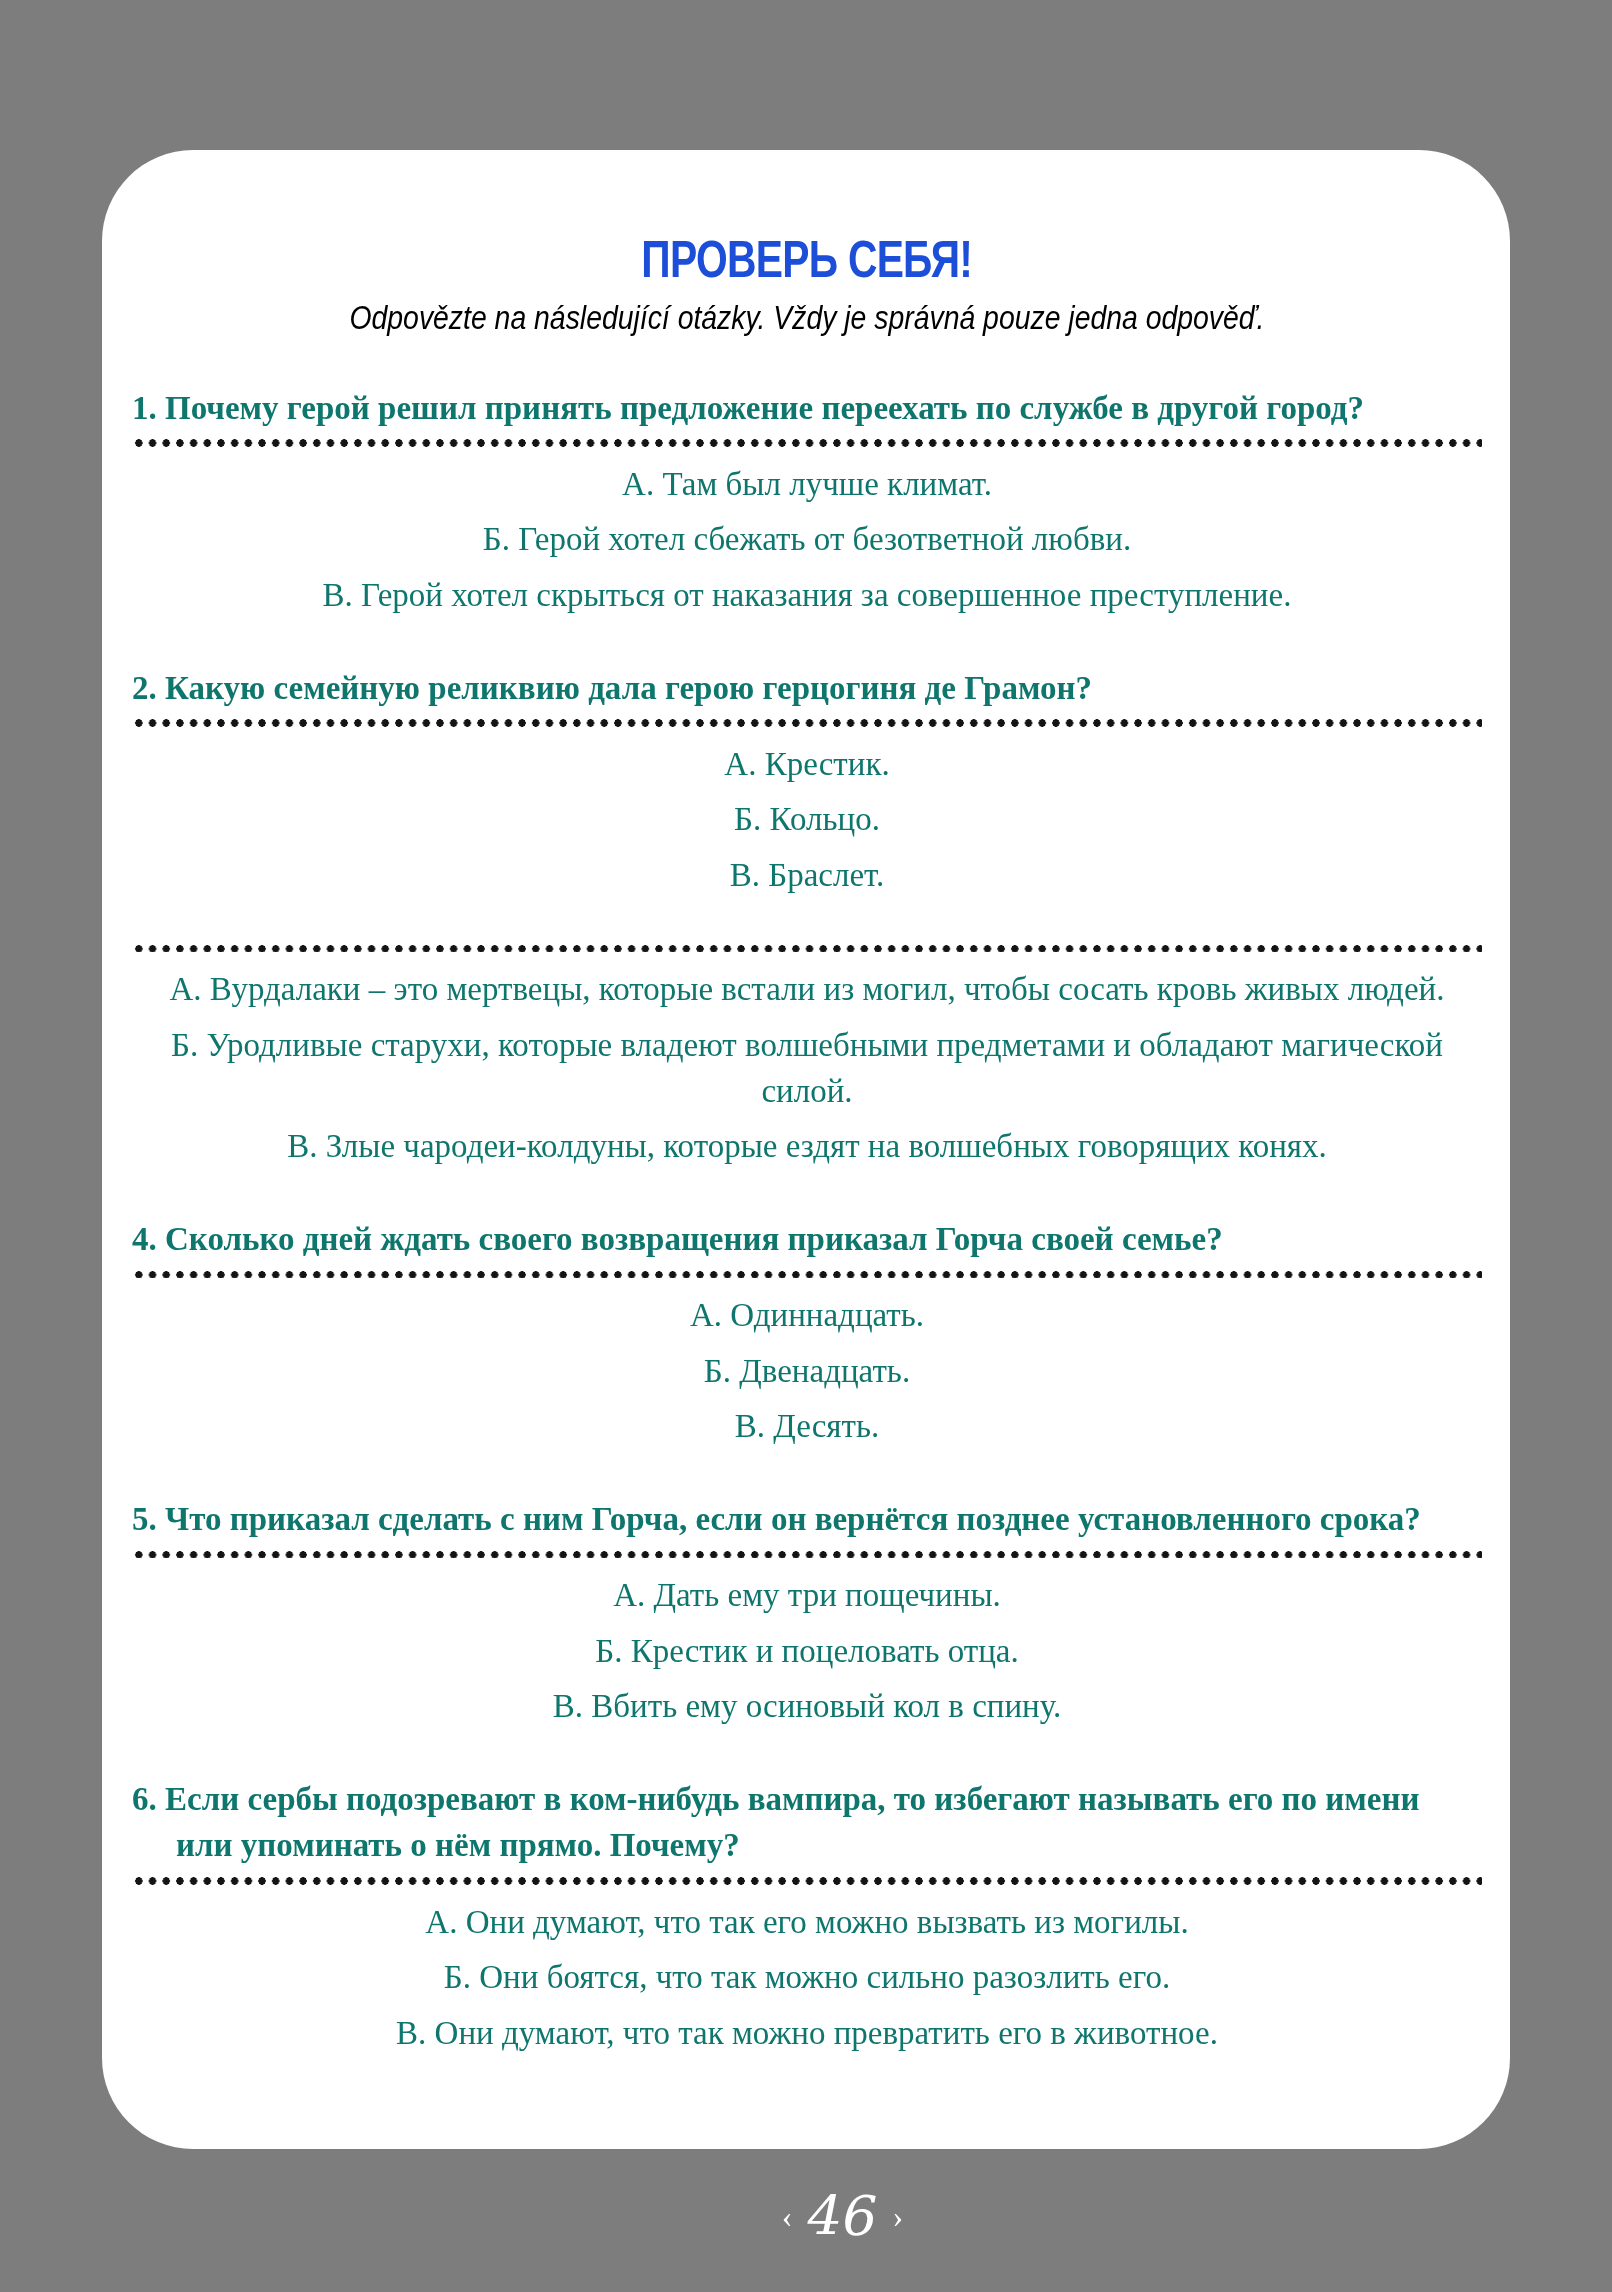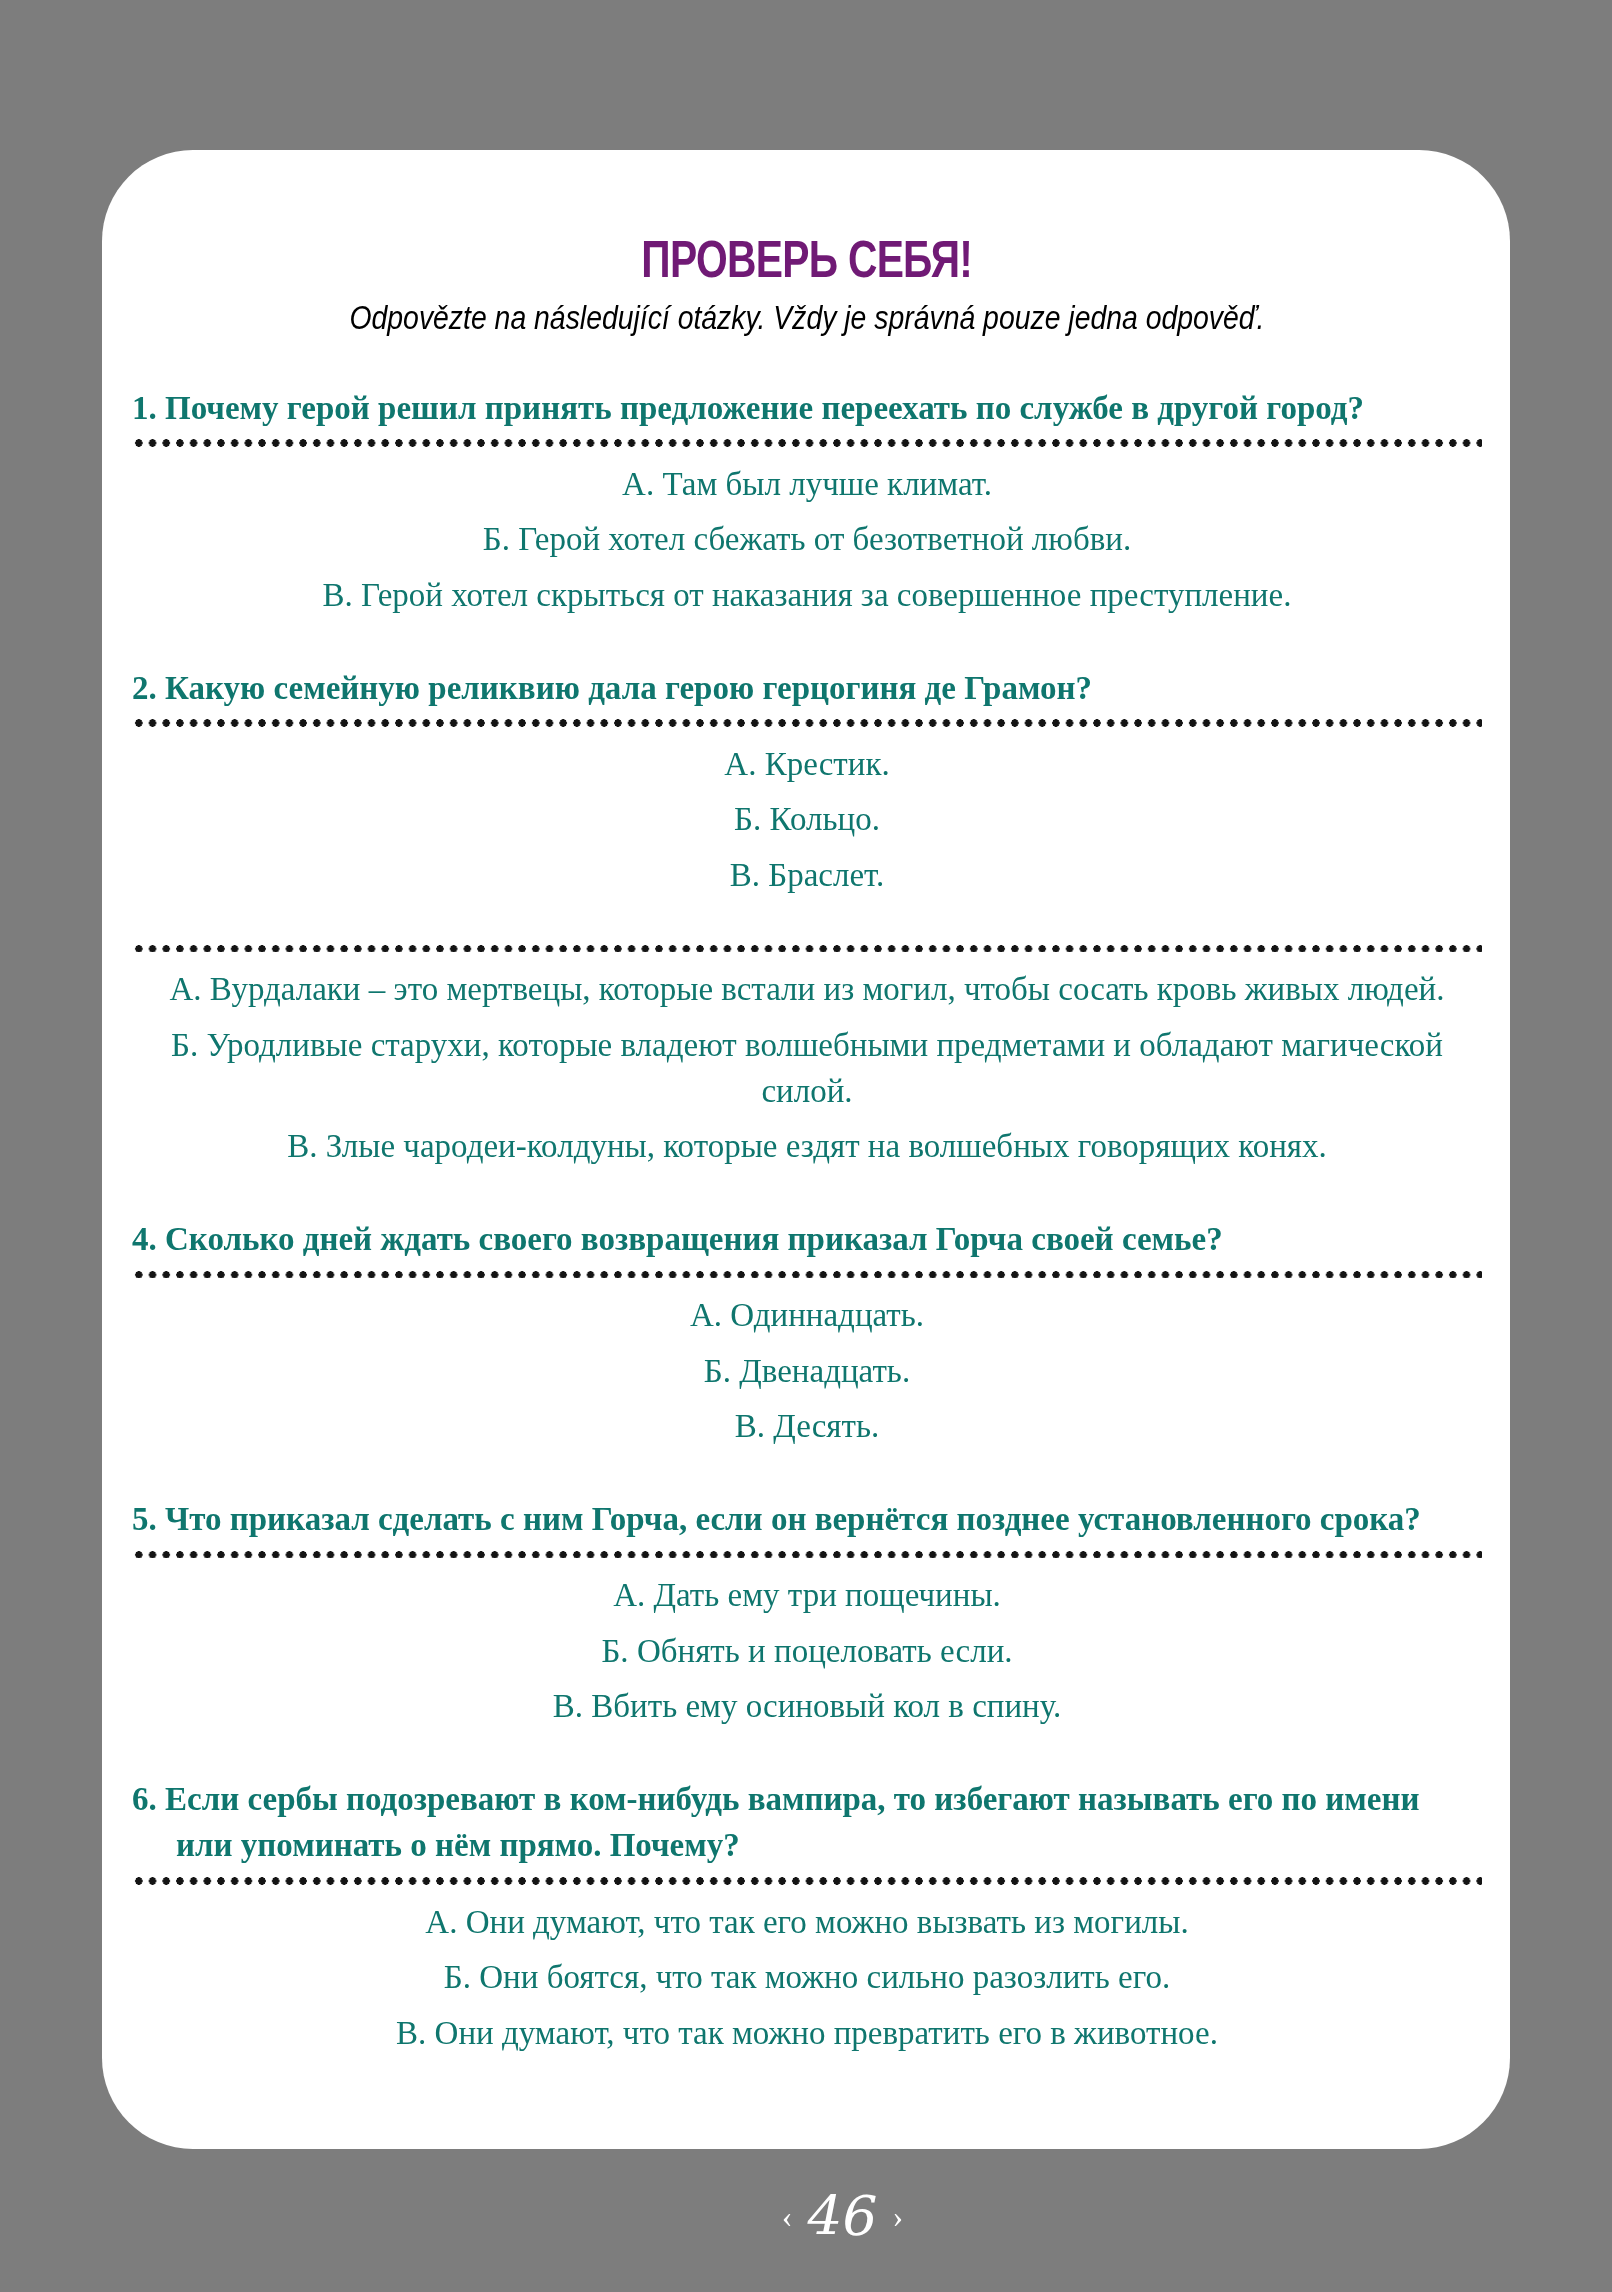--- a/index.html
+++ b/index.html
@@ -16,21 +16,21 @@
     top: 150px;
     width: 1408px;
     height: 1999px;
     background: #ffffff;
     border-radius: 91px;
     box-sizing: border-box;
     padding: 81px 28px 0 30px;
   }
   .title {
     text-align: center;
-    color: #701a75;
+    color: #1d4ed8;
     font-family: "Liberation Sans", sans-serif;
     font-weight: 700;
     font-size: 51px;
     line-height: 57px;
     letter-spacing: -0.9px;
   }
   .title .squeeze,
   .subtitle .squeeze {
     display: inline-block;
     transform: scaleX(0.80);
@@ -136,21 +136,21 @@
       <div class="option"><span>Б.</span> <span>Двенадцать.</span></div>
       <div class="option"><span>В.</span> <span>Десять.</span></div>
     </div>
   </div>
 
   <div class="question">
     <div class="q-header"><span>5.</span> <span>Что приказал сделать с ним Горча, если он вернётся позднее установленного срока?</span></div>
     <div class="dots"></div>
     <div class="options">
       <div class="option"><span>А.</span> <span>Дать ему три пощечины.</span></div>
-      <div class="option"><span>Б.</span> <span>Обнять и поцеловать если.</span></div>
+      <div class="option"><span>Б.</span> <span>Крестик и поцеловать отца.</span></div>
       <div class="option"><span>В.</span> <span>Вбить ему осиновый кол в спину.</span></div>
     </div>
   </div>
 
   <div class="question">
     <div class="q-header"><span>6.</span> <span>Если сербы подозревают в ком-нибудь вампира, то избегают называть его по имени или упоминать о нём прямо. Почему?</span></div>
     <div class="dots"></div>
     <div class="options">
       <div class="option"><span>А.</span> <span>Они думают, что так его можно вызвать из могилы.</span></div>
       <div class="option"><span>Б.</span> <span>Они боятся, что так можно сильно разозлить его.</span></div>

